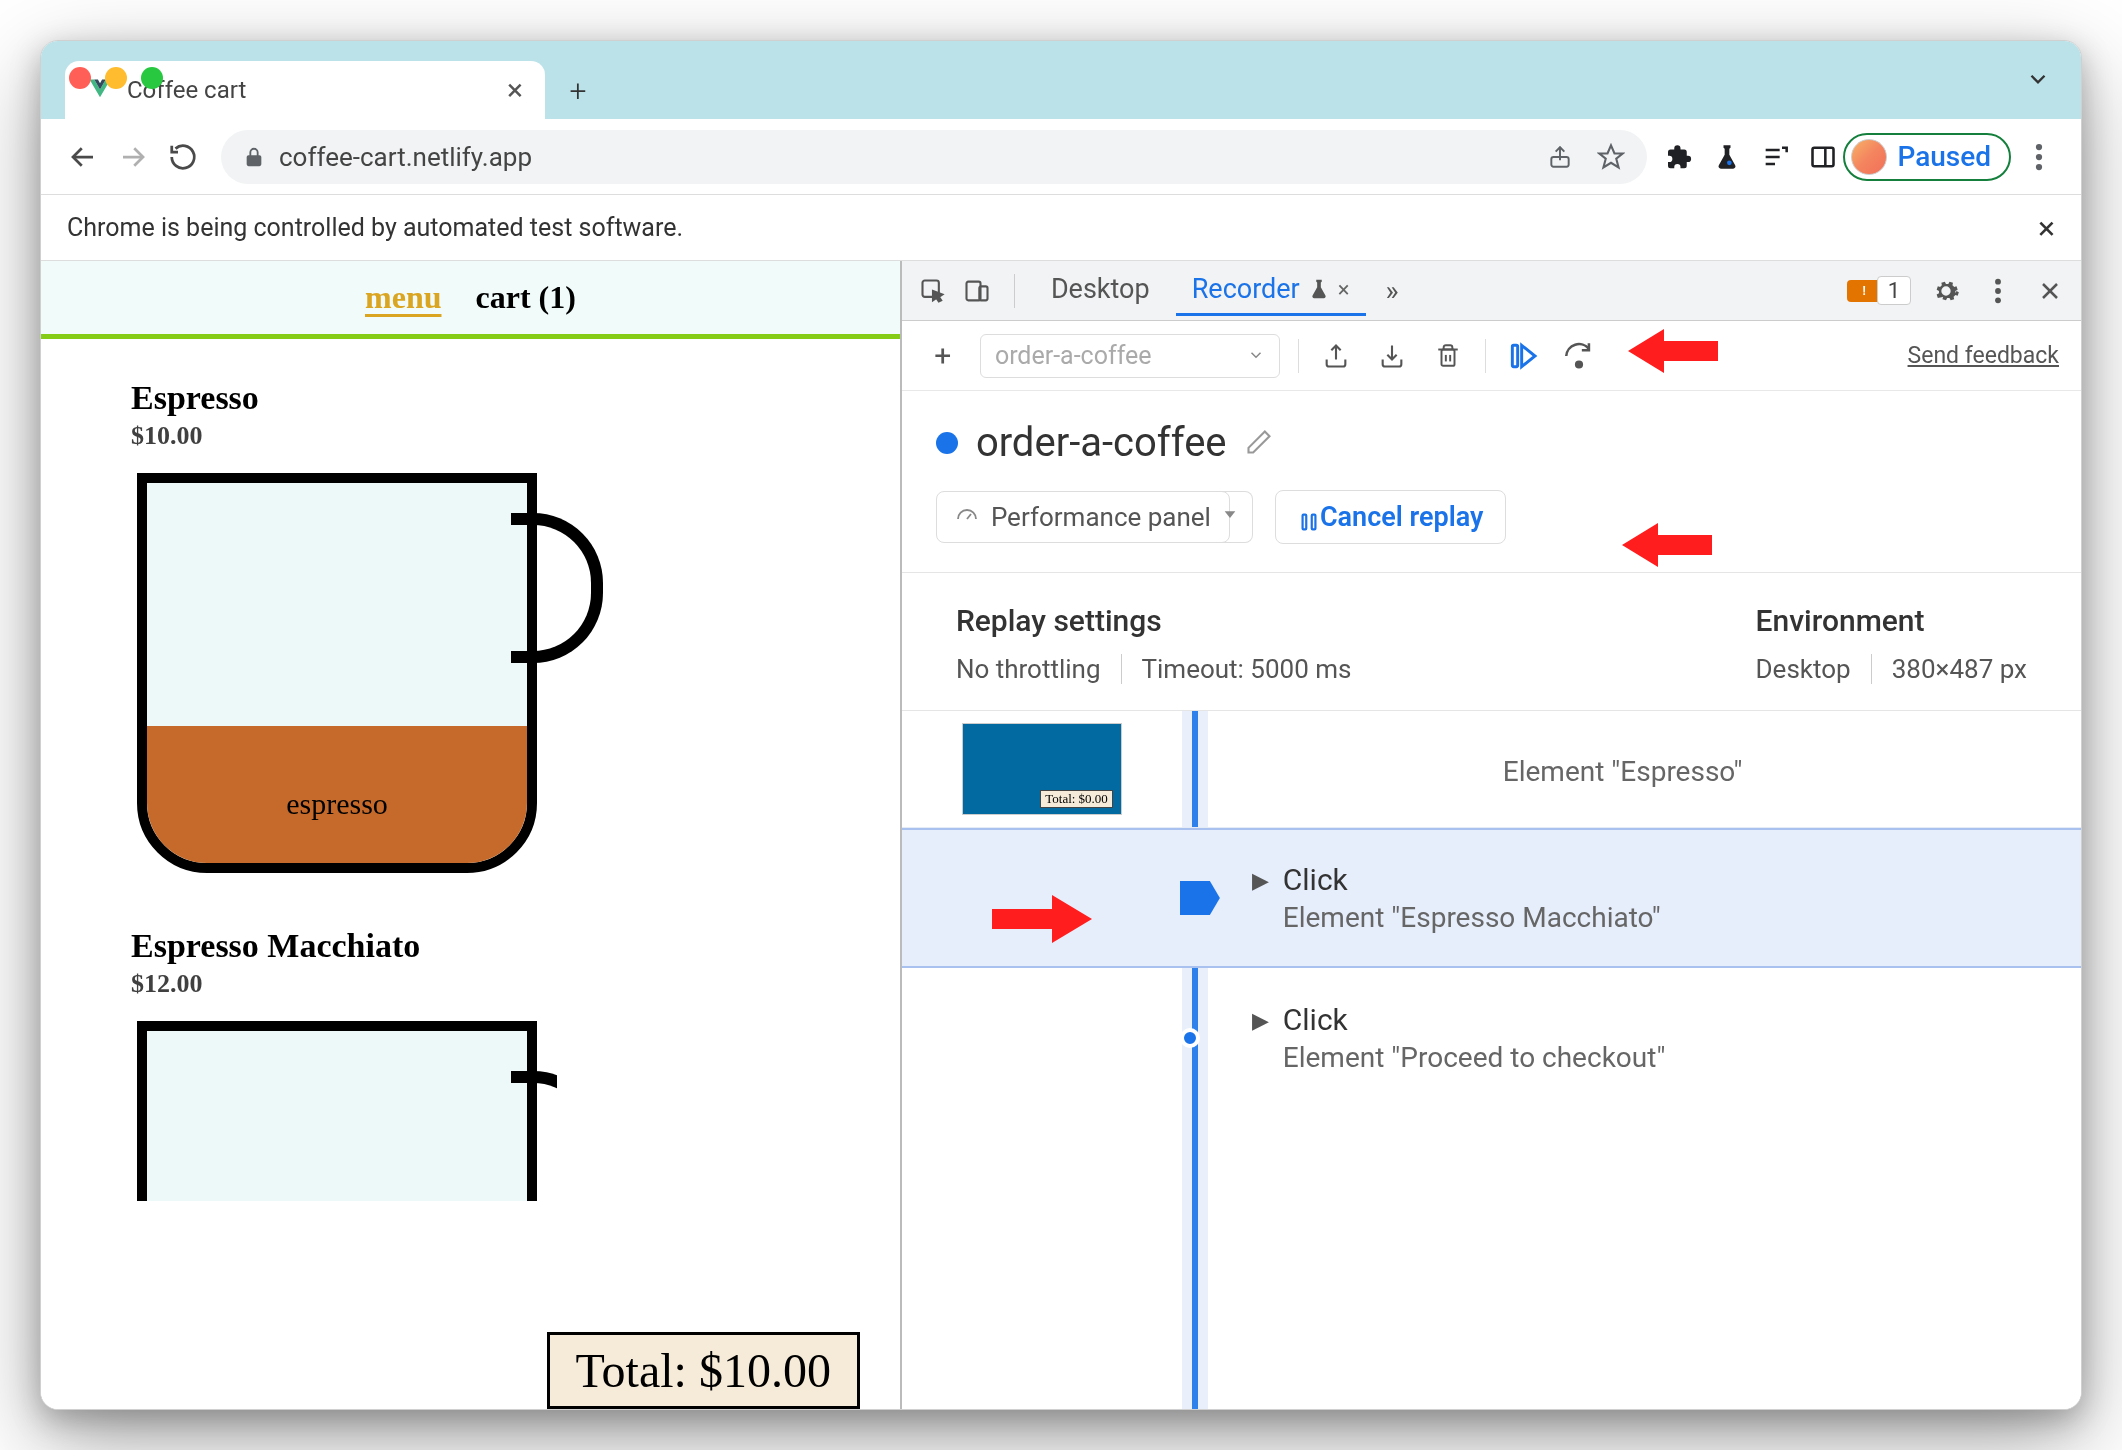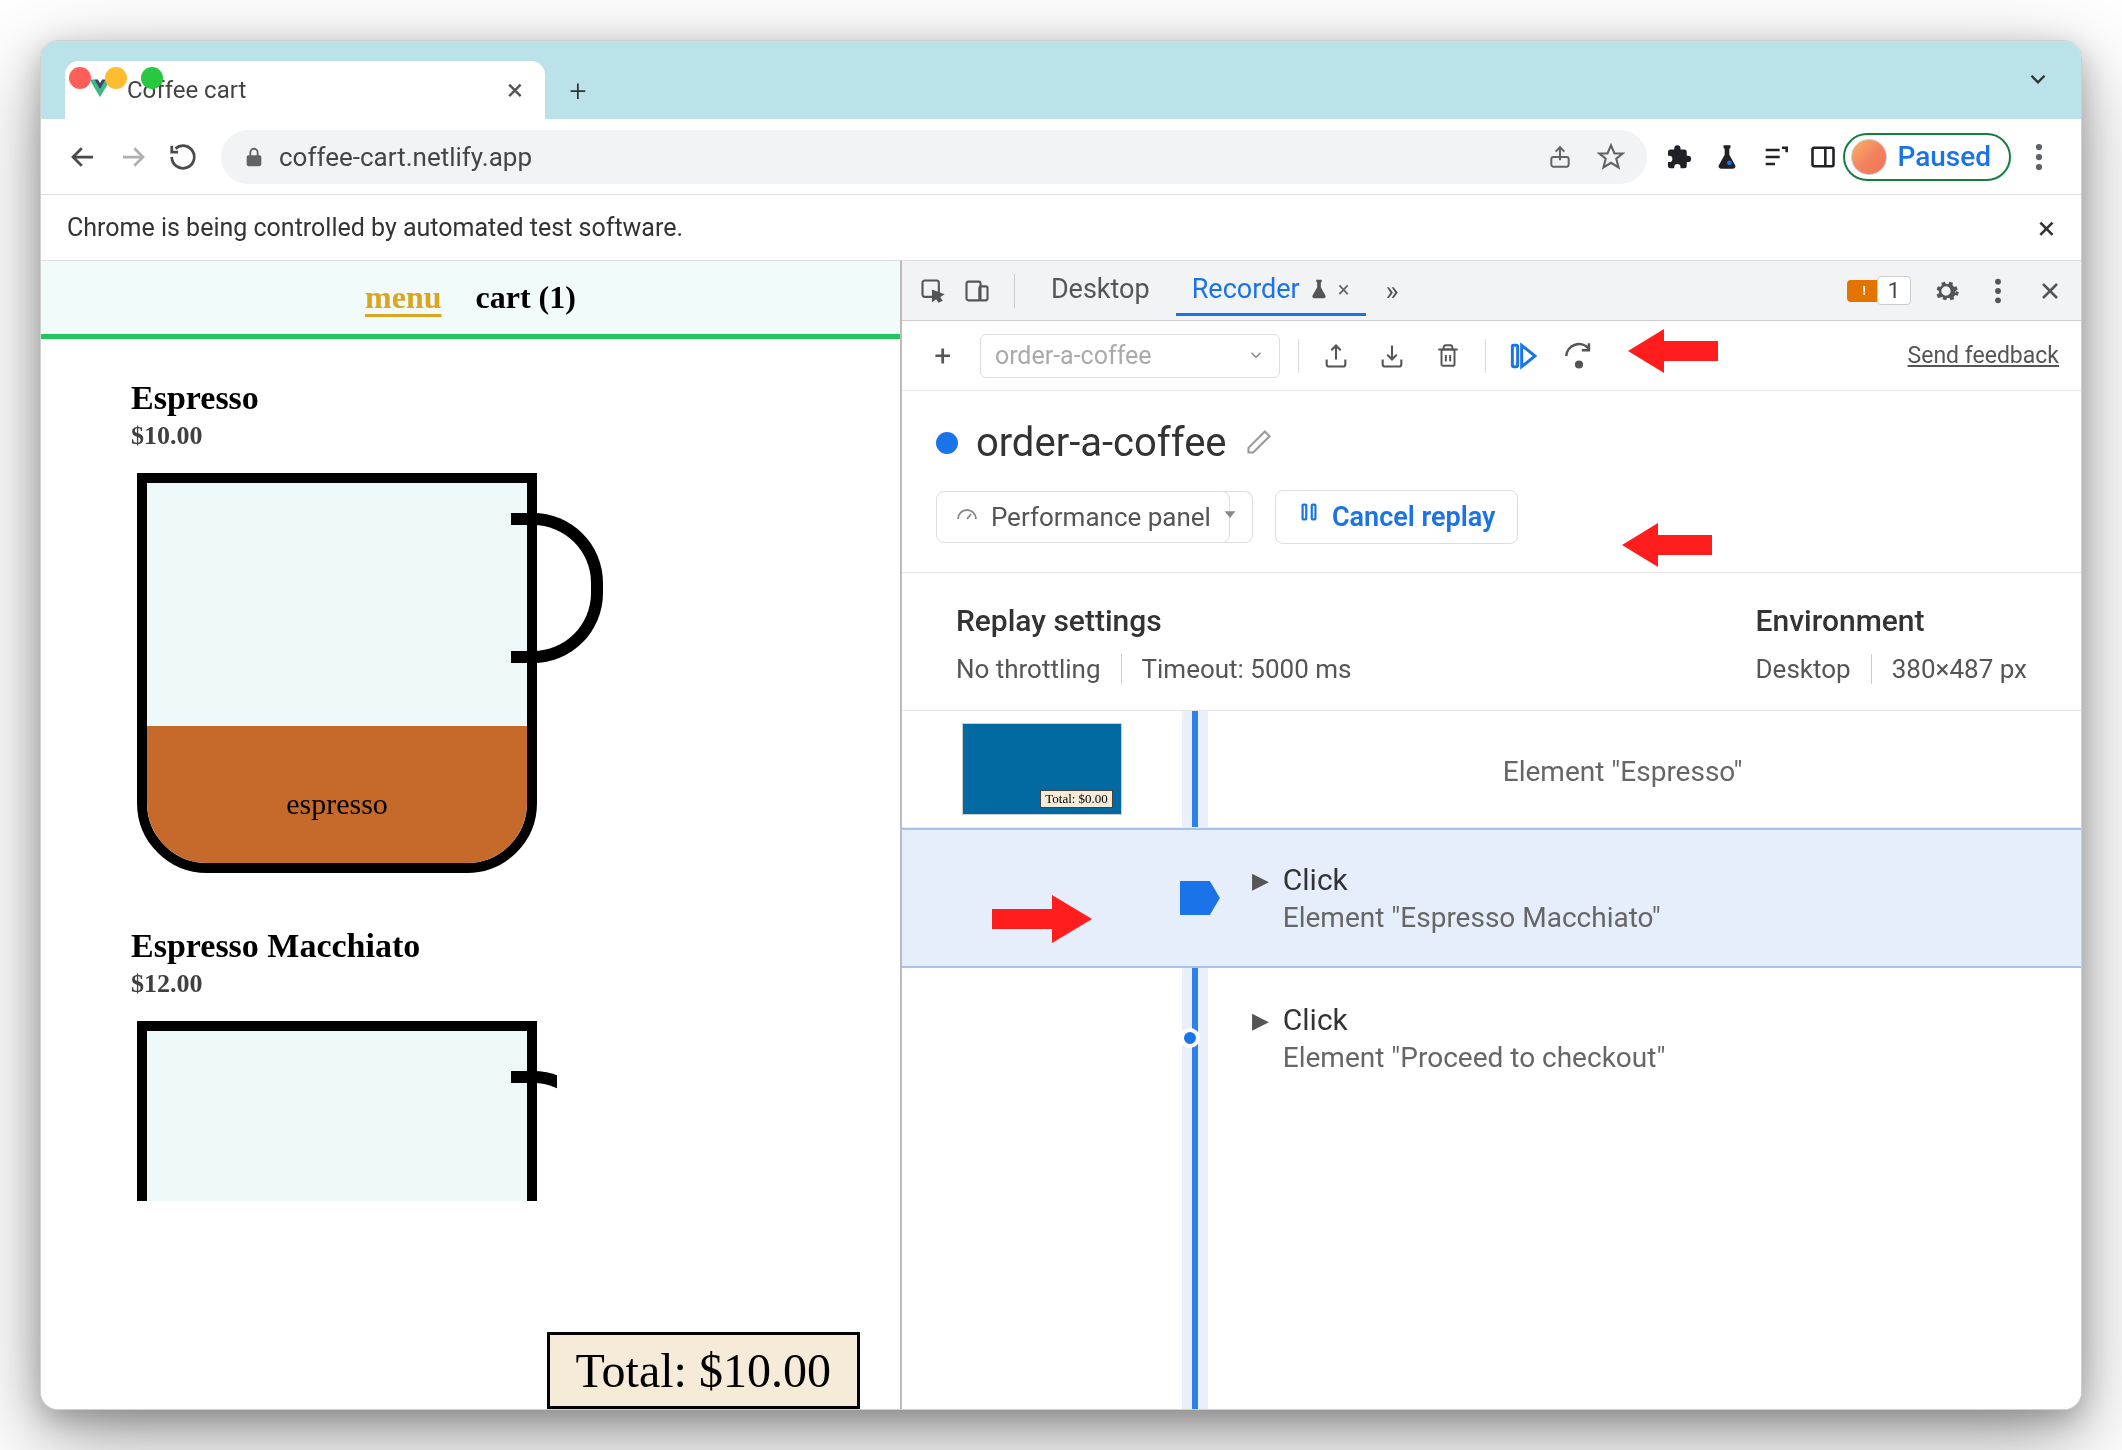--- a/index.html
+++ b/index.html
@@ -107,21 +107,21 @@
 .notice-close { margin-left:auto; font-size:32px; cursor:pointer; color:#333; }
 
 
 .body-split { flex:1; display:flex; overflow:hidden; }
 .page-pane { width: 42.2%; border-right: 2px solid #bbb; display:flex; flex-direction:column; background:#fff; }
 .devtools-pane { flex:1; display:flex; flex-direction:column; background:#fff; position:relative; }
 
 
 .page-nav {
   background: #f0fbfa;
-  border-bottom: 5px solid #22c55e;
+  border-bottom: 5px solid #84cc16;
   height: 78px;
   display:flex;
   align-items:center;
   justify-content:center;
   gap: 34px;
   font-size: 32px;
   font-family: Georgia, serif;
   font-weight: bold;
 }
 .nav-menu { color:#daa520; text-decoration: underline; text-underline-offset: 6px; }
@@ -228,21 +228,21 @@
 .rec-actions { padding: 4px 34px 28px 34px; display:flex; gap:22px; align-items:center; }
 .perf-btn {
   display:flex;align-items:center;gap:12px;
   border:1px solid #ddd;border-radius:8px;
   padding:10px 18px;font-size:26px;color:#555;cursor:pointer;
 }
 .perf-dd { border:1px solid #ddd;border-left:none;border-radius:0 8px 8px 0; margin-left:-22px; padding:14px 14px;color:#888;cursor:pointer; }
 .cancel-btn {
   border:1px solid #ddd;border-radius:8px;
   padding:10px 22px;font-size:27px;font-weight:600;color:#1a73e8;cursor:pointer;
-  display:flex;align-items:flex-start;gap:12px;
+  display:flex;align-items:flex-end;
 }
 
 
 .settings-row {
   border-top:1px solid #e5e5e5;
   display:flex;
   padding: 30px 54px 26px 54px;
   gap: 100px;
 }
 .settings-col h4 { font-size:30px; font-weight:500; color:#333; margin-bottom:16px; }

